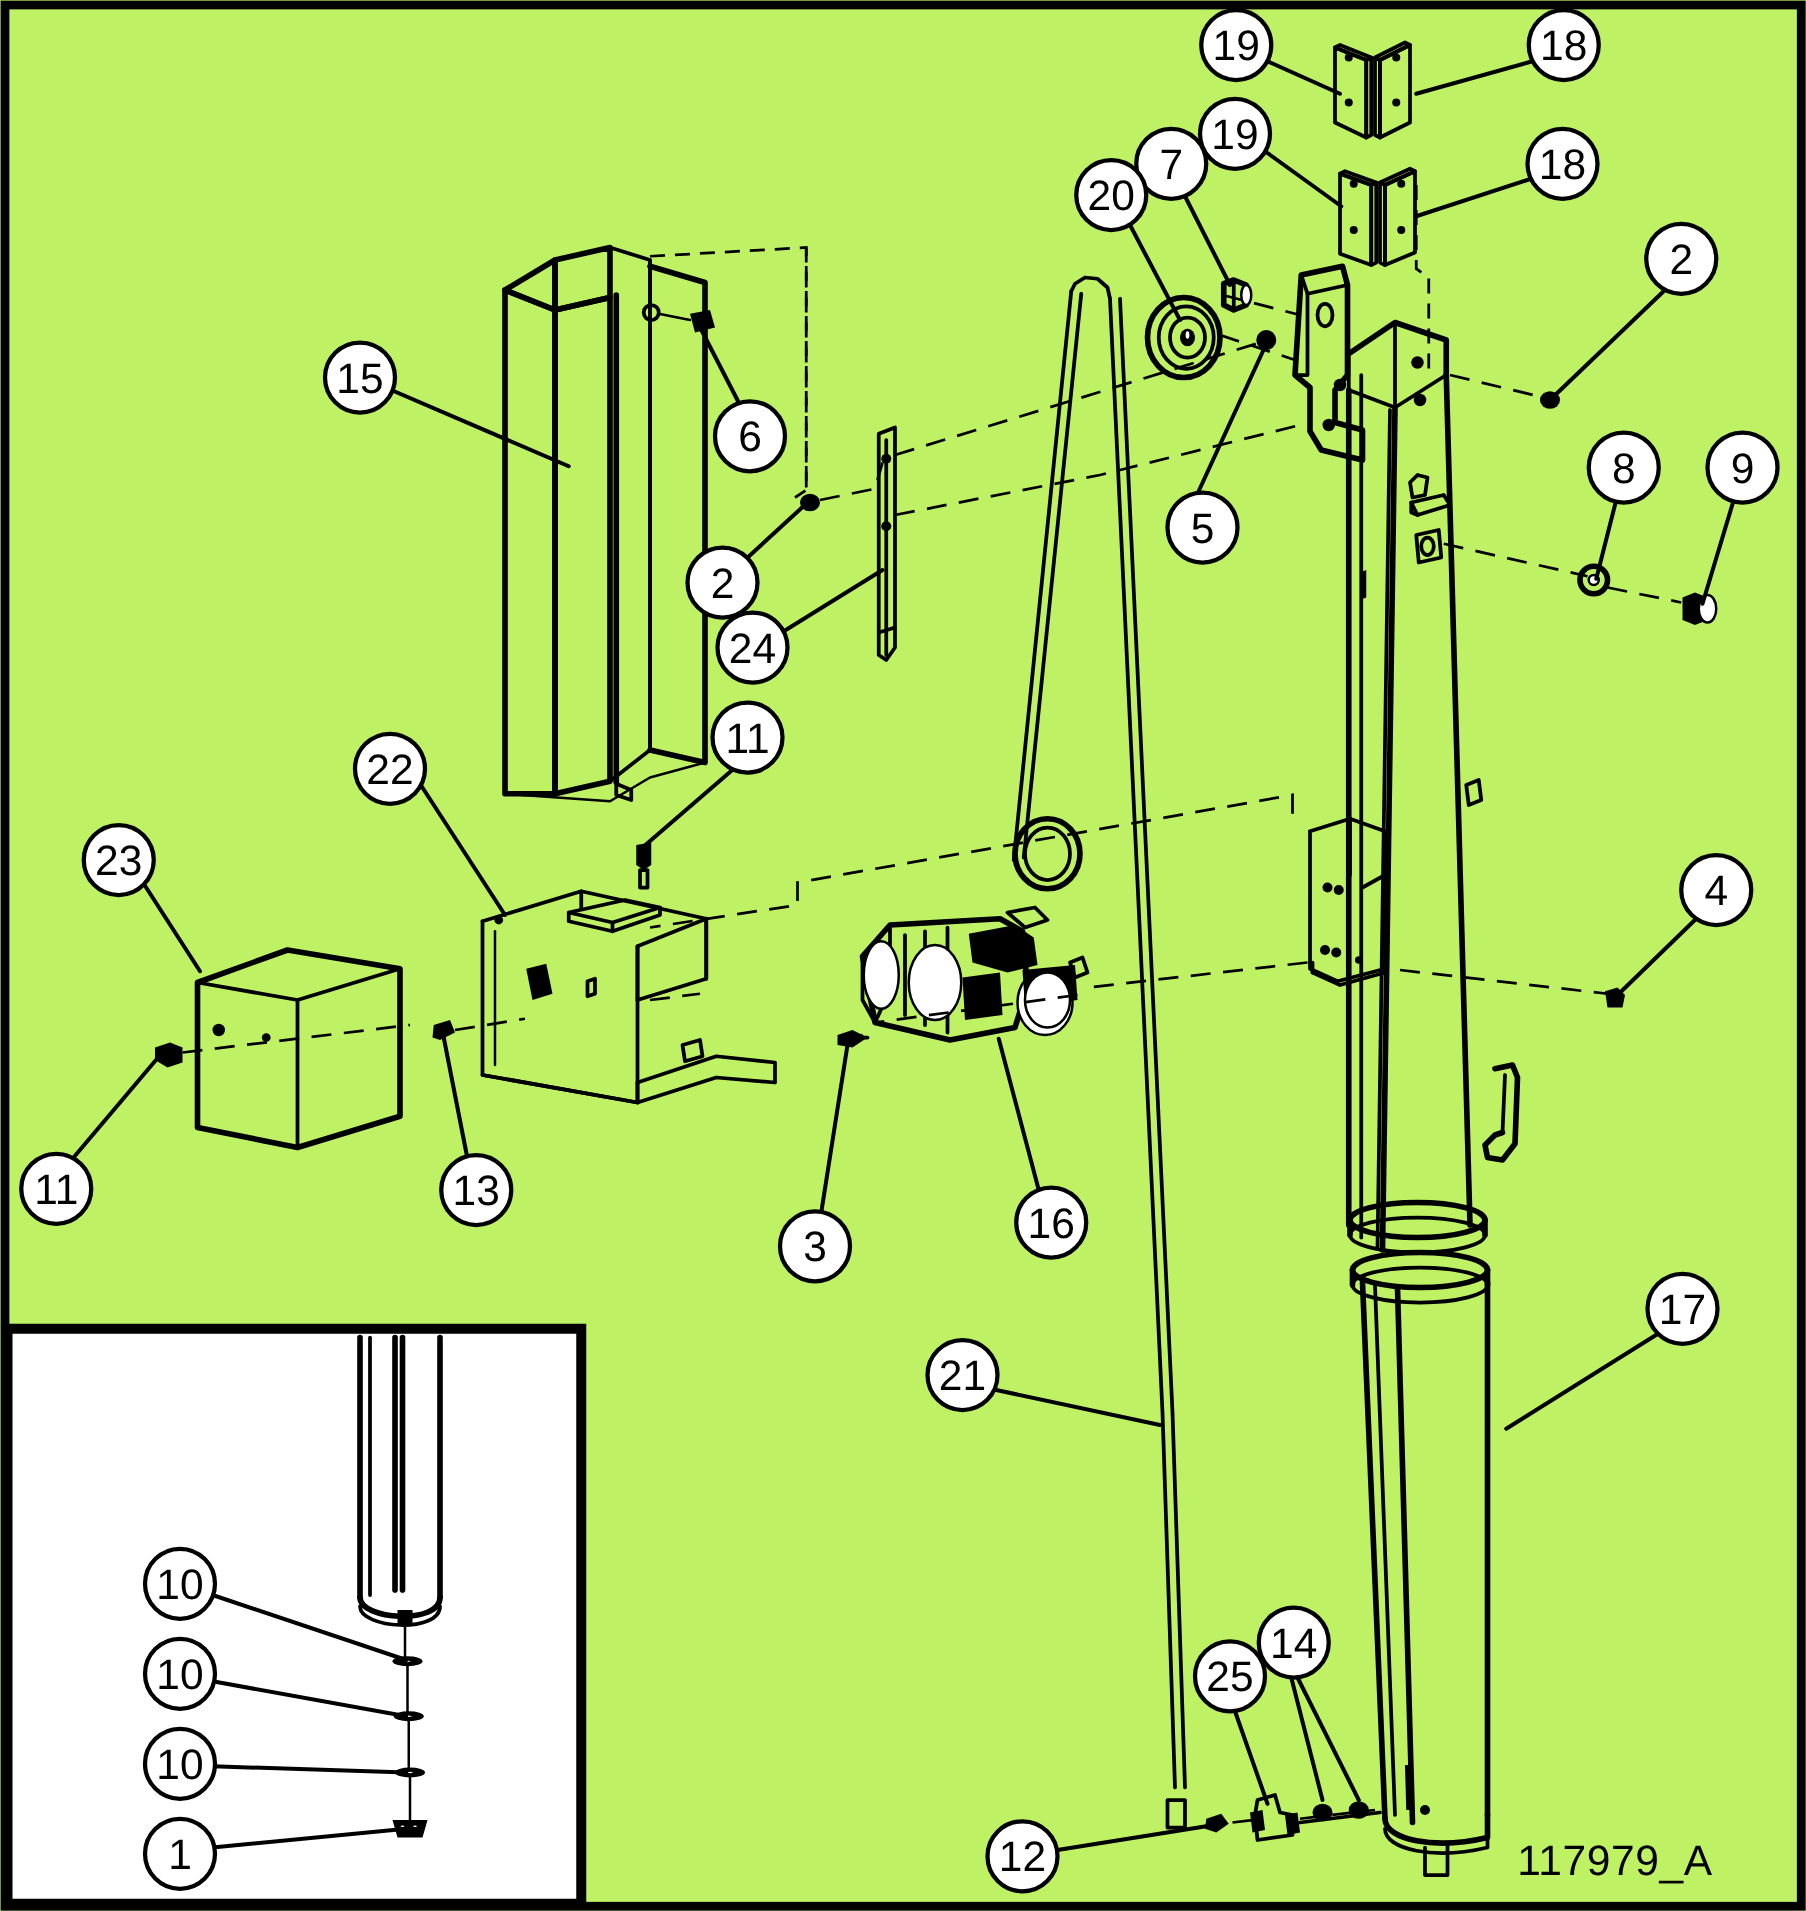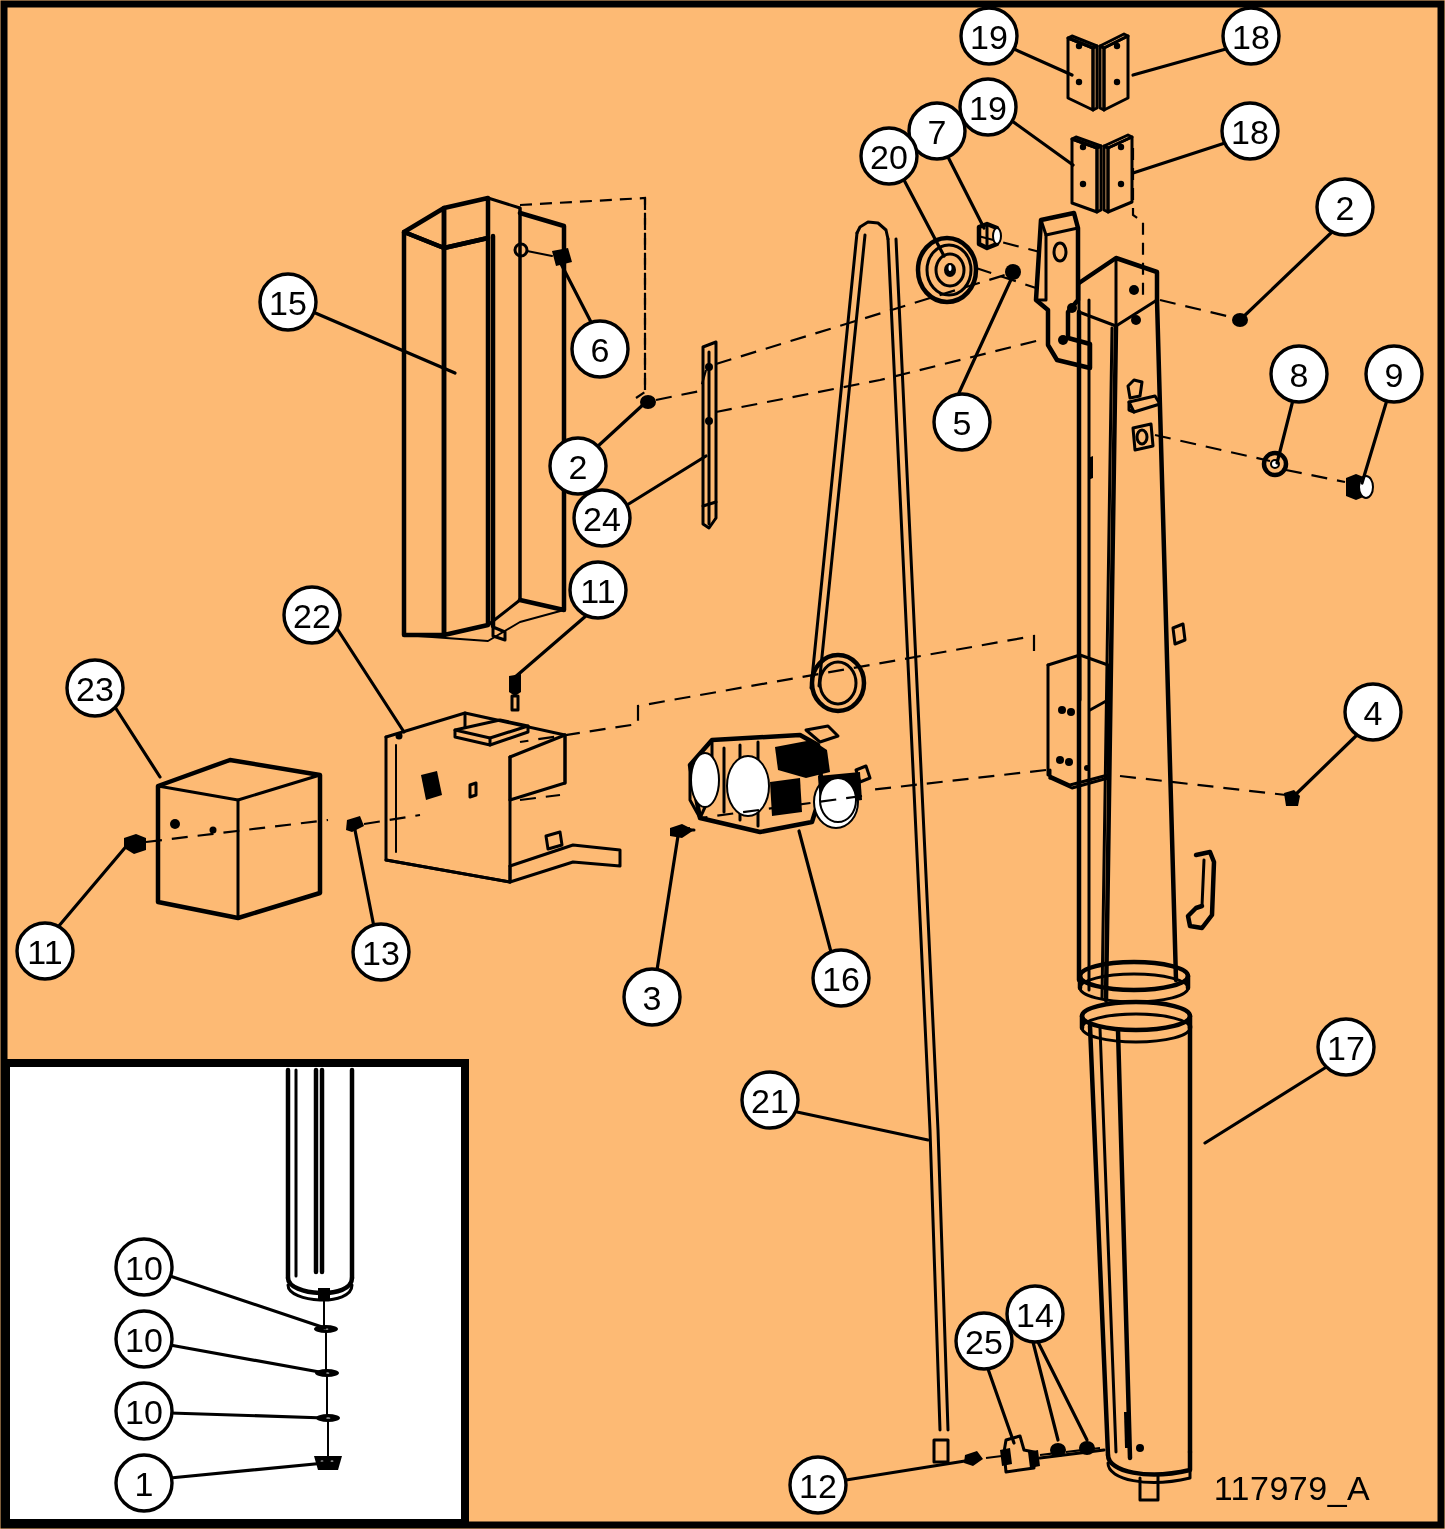--- a/index.html
+++ b/index.html
@@ -7,21 +7,21 @@
     padding: 0;
     background: #ffffff;
   }
   body {
     font-family: "Liberation Sans", sans-serif;
   }
   #sheet {
     position: relative;
     width: 1445px;
     height: 1529px;
-    background: #fdba74;
+    background: #bef264;
     overflow: hidden;
   }
   #sheet svg.layer {
     position: absolute;
     top: 0;
     left: 0;
     width: 1445px;
     height: 1529px;
   }
   .callout-text {

